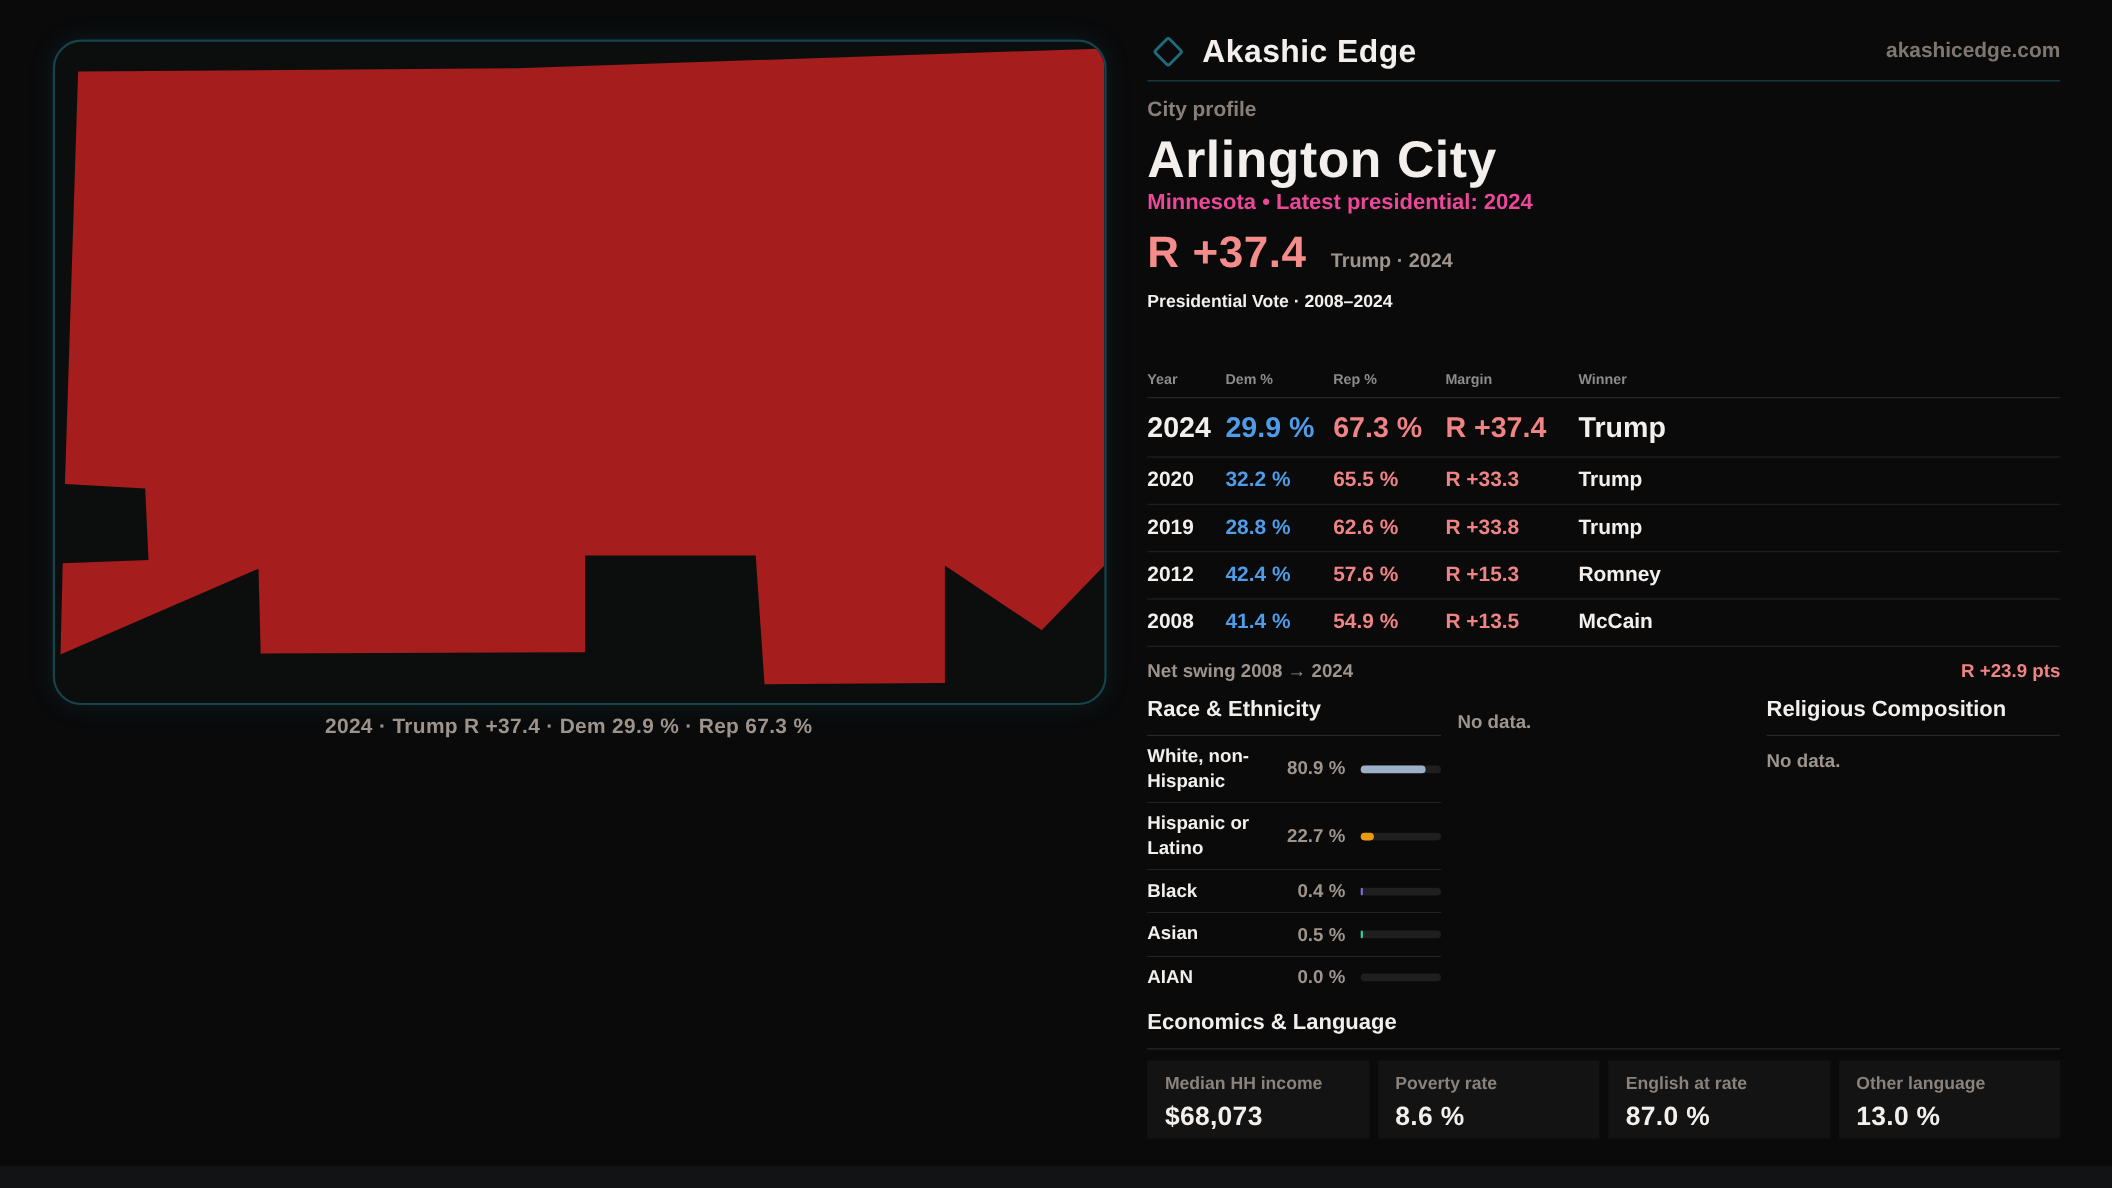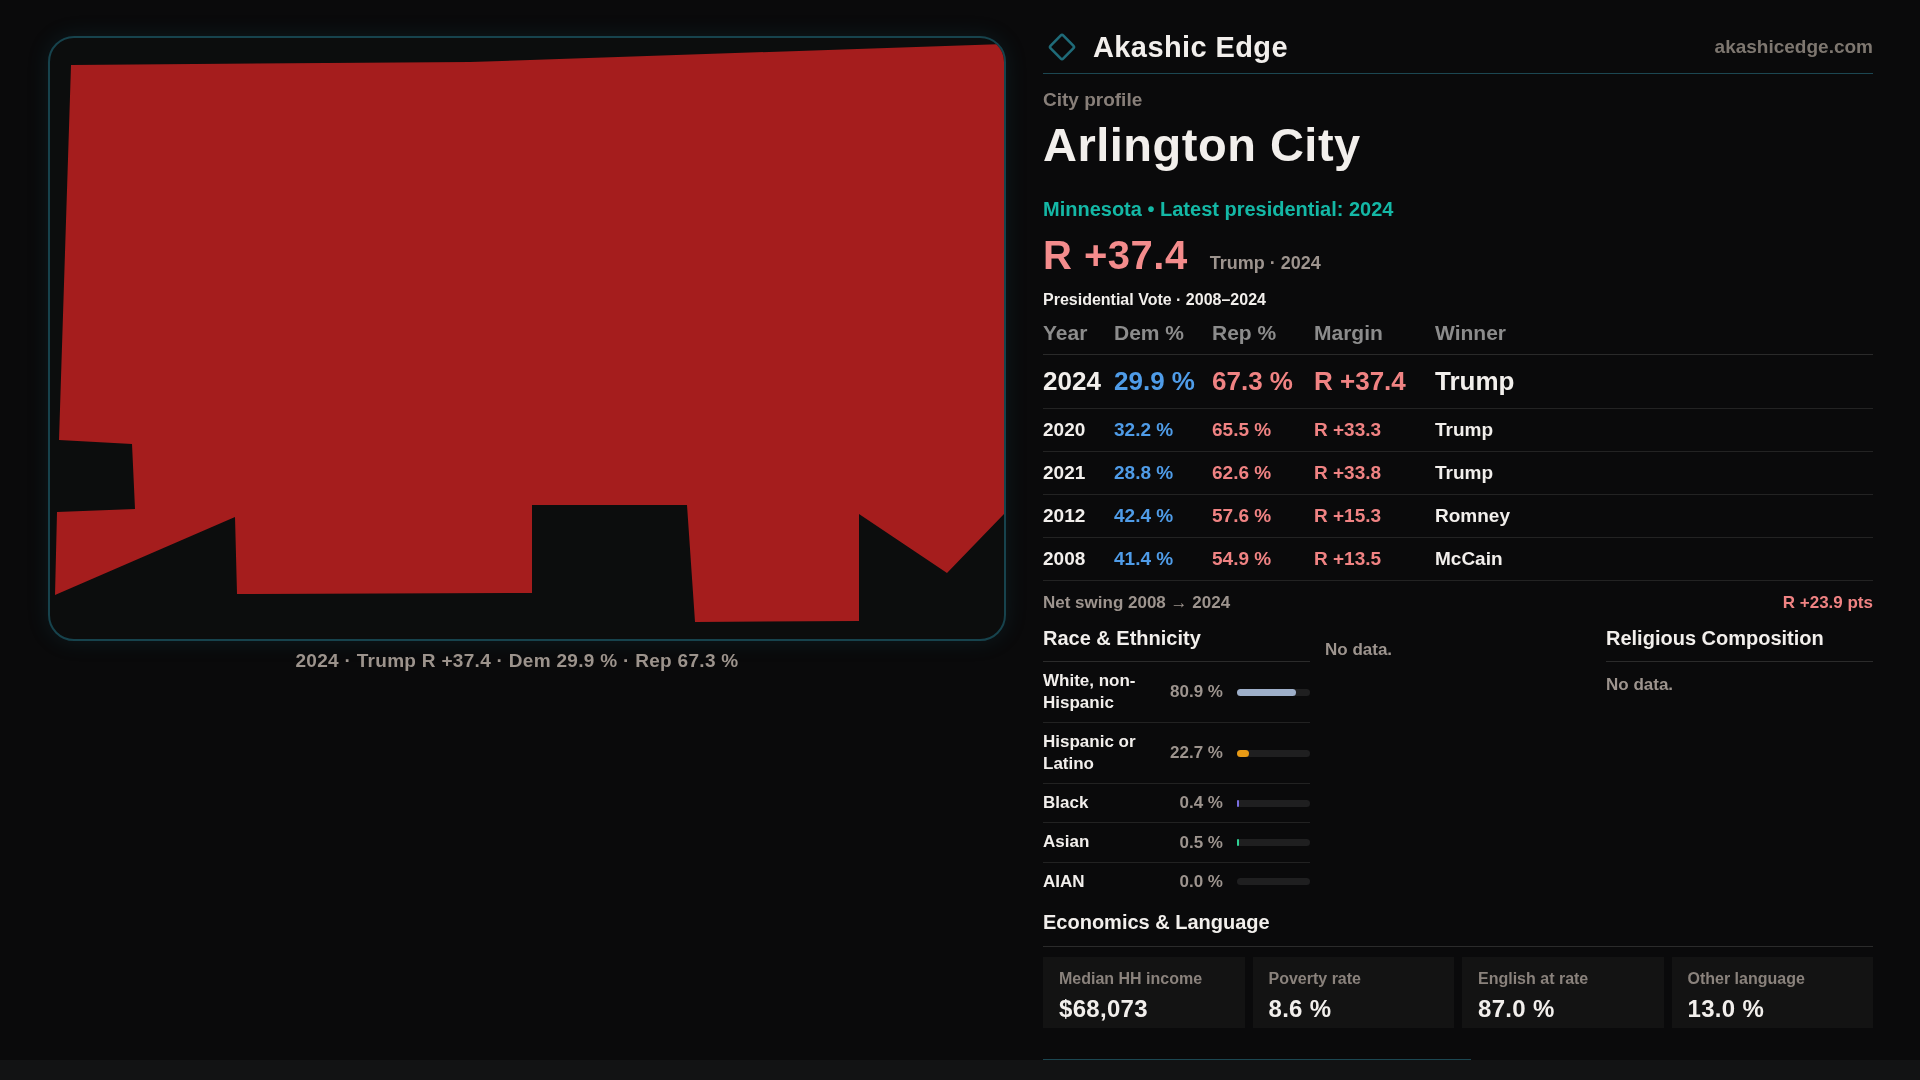--- a/index.html
+++ b/index.html
@@ -18,31 +18,31 @@
   .right{position:absolute;left:1043px;top:0;width:830px;}
 
   .brand-row{display:flex;align-items:center;margin-top:28px;}
   .diamond{width:38px;height:38px;margin-right:12px;flex:0 0 auto;}
   .brand-name{font-size:29px;font-weight:bold;letter-spacing:.4px;}
   .brand-domain{margin-left:auto;font-size:19px;font-weight:bold;color:#7e7770;}
   .header-divider{height:1px;background:#1c4752;margin-top:7px;}
 
   .kicker{margin-top:15px;font-size:19px;font-weight:bold;color:#887f79;}
   .title{margin-top:6px;font-size:47px;font-weight:bold;letter-spacing:.5px;}
-  .subtitle{margin-top:26px;font-size:20px;font-weight:bold;color:#14b8a6;}
+  .subtitle{margin-top:1px;font-size:20px;font-weight:bold;color:#ec4899;}
 
   .headline{display:flex;align-items:baseline;margin-top:12px;}
   .headline-margin{font-size:40px;font-weight:bold;color:#f48c8c;letter-spacing:.5px;}
   .headline-context{margin-left:22px;font-size:18px;font-weight:bold;color:#9d948e;}
 
   .vt-title{margin-top:13px;font-size:16px;font-weight:bold;}
   .vt{margin-top:12px;}
   .vt-grid{display:grid;grid-template-columns:71px 98px 102px 121px 1fr;align-items:center;}
   .vt-head{border-bottom:1px solid #2a2a2a;}
-  .vt-head span{font-size:21px;color:#8c8c8c;font-weight:bold;padding-bottom:9px;}
+  .vt-head span{font-size:13px;color:#8c8c8c;font-weight:bold;padding-bottom:9px;margin-top:41px;}
   .vt-row{height:42px;border-bottom:1px solid #232323;}
   .vt-row span{font-size:19px;font-weight:bold;}
   .vt-row.hi{height:53px;}
   .vt-row.hi span{font-size:26px;}
   .c-year{color:#f2efec;} .c-dem{color:#4f9ce8;} .c-rep{color:#f08383;}
   .c-margin{color:#f08383;} .c-winner{color:#f2efec;}
 
   .net-swing{display:flex;justify-content:space-between;align-items:center;
     padding:12px 0 10px;font-size:17px;font-weight:bold;color:#9d948e;}
   .net-swing .val{color:#f08383;}
@@ -120,21 +120,21 @@
           <span class="c-winner">Trump</span>
         </div>
         <div class="vt-grid vt-row">
           <span class="c-year">2020</span>
           <span class="c-dem">32.2 %</span>
           <span class="c-rep">65.5 %</span>
           <span class="c-margin">R +33.3</span>
           <span class="c-winner">Trump</span>
         </div>
         <div class="vt-grid vt-row">
-          <span class="c-year">2021</span>
+          <span class="c-year">2019</span>
           <span class="c-dem">28.8 %</span>
           <span class="c-rep">62.6 %</span>
           <span class="c-margin">R +33.8</span>
           <span class="c-winner">Trump</span>
         </div>
         <div class="vt-grid vt-row">
           <span class="c-year">2012</span>
           <span class="c-dem">42.4 %</span>
           <span class="c-rep">57.6 %</span>
           <span class="c-margin">R +15.3</span>

